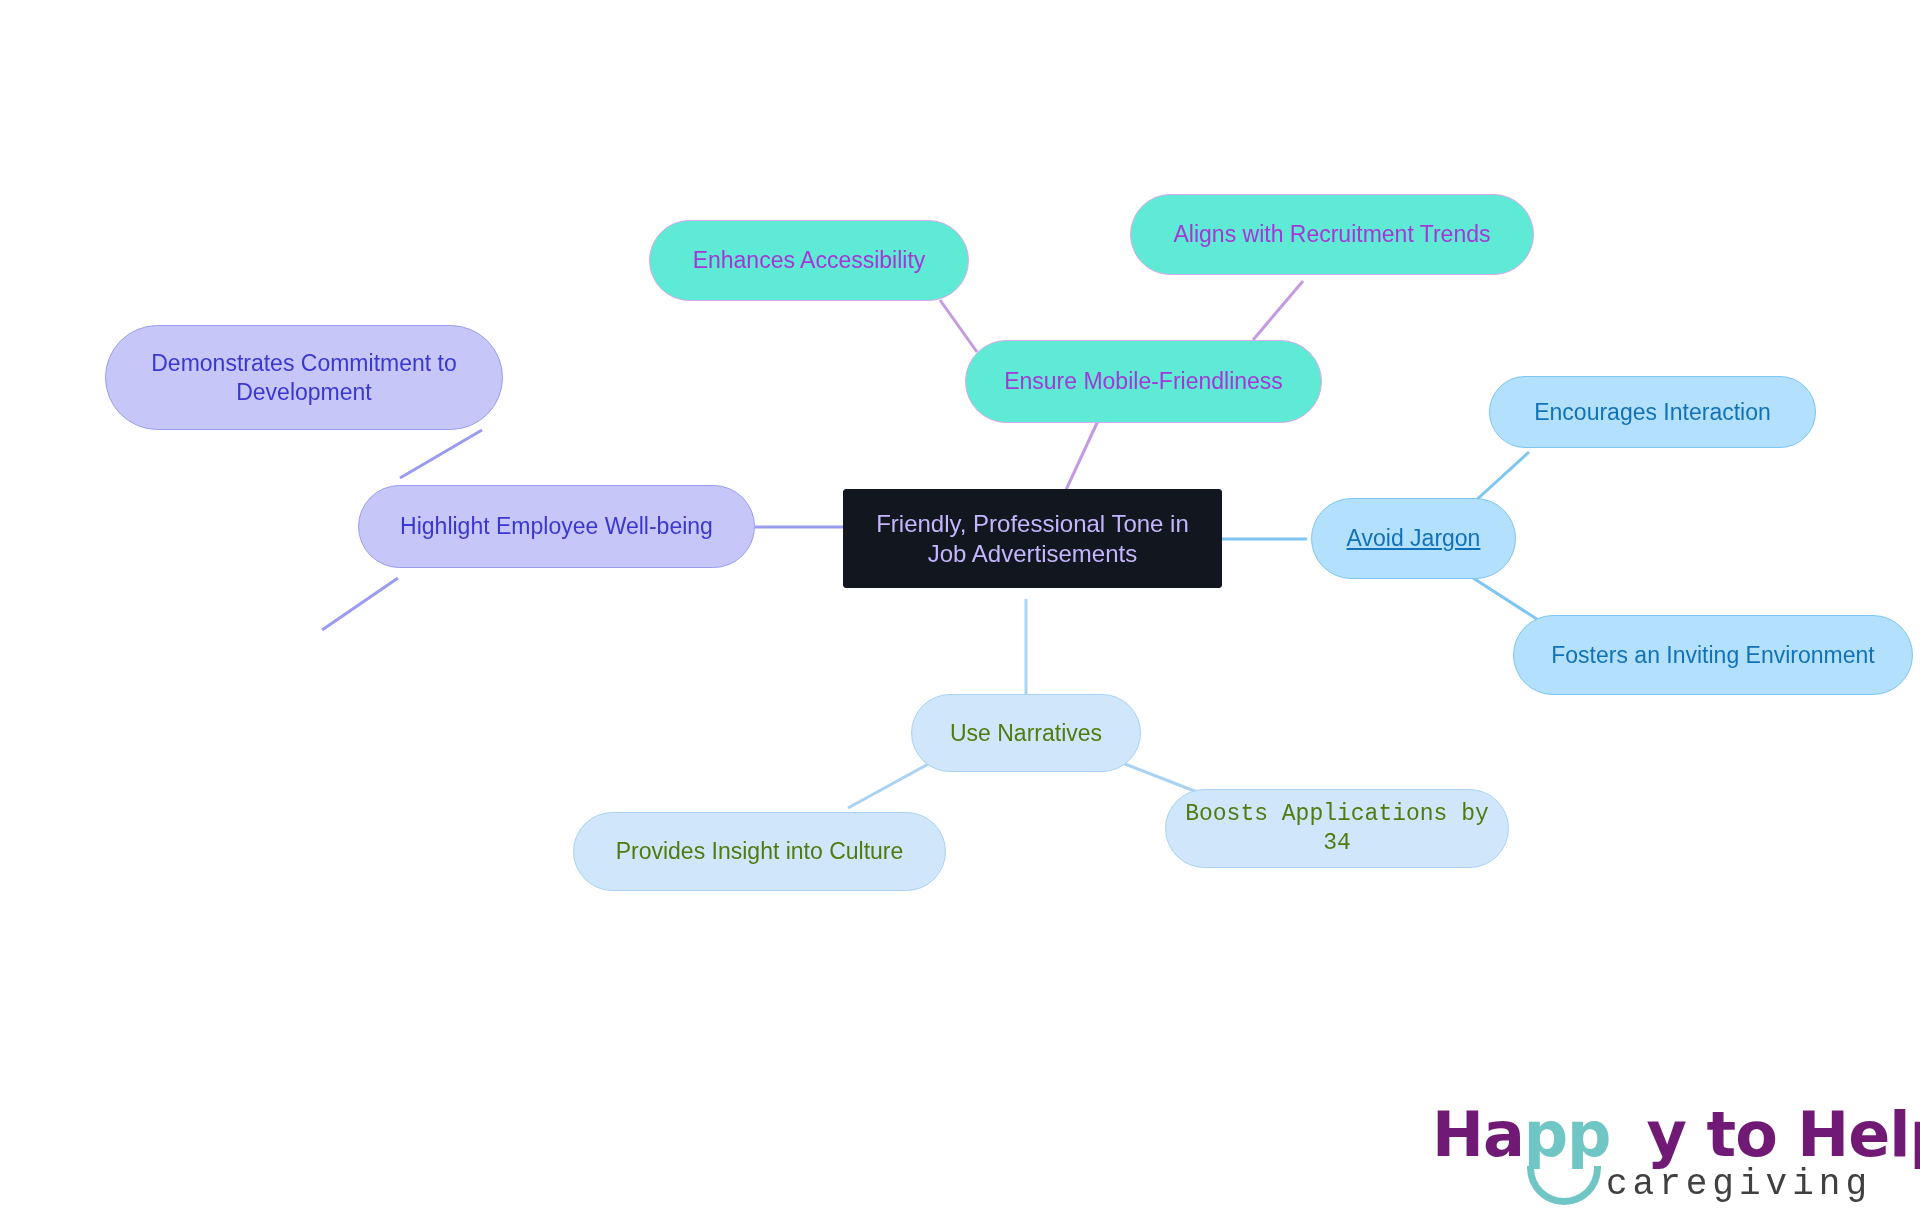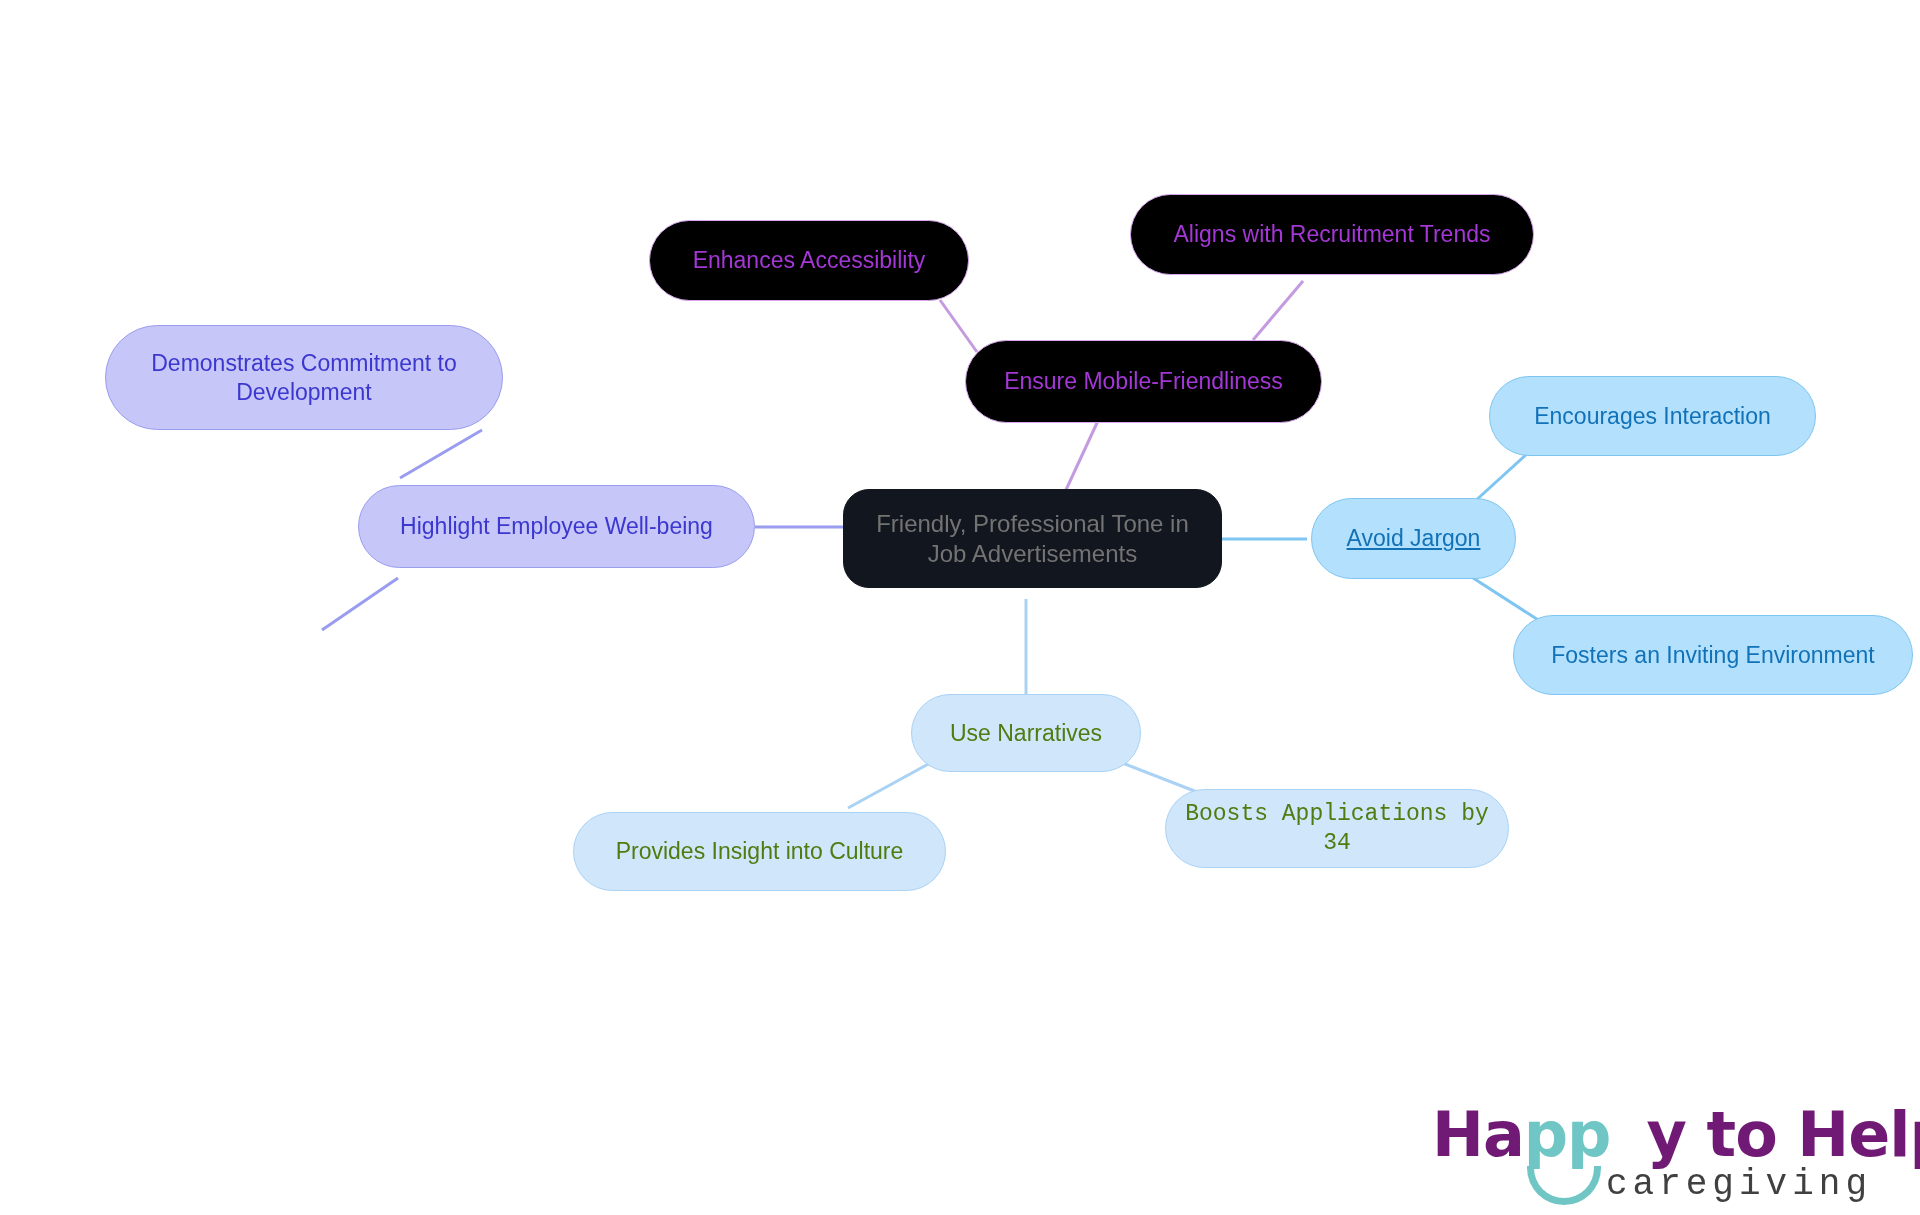--- a/index.html
+++ b/index.html
@@ -35,33 +35,33 @@
     text-align: center;
     border-radius: 999px;
     border: 1px solid transparent;
     line-height: 1.24;
     white-space: pre-line;
     padding: 6px 18px;
   }
   .node-root {
     background: #12161f;
     border-color: #12161f;
-    color: #737373;
-    border-radius: 26px;
+    color: #c4b5fd;
+    border-radius: 3px;
     font-size: 24px;
     text-align: center;
   }
   .node-purple {
     background: #c6c7f8;
     border-color: #9a9cf0;
     color: #3b37cf;
     font-size: 23px;
   }
   .node-magenta {
-    background: #000000;
+    background: #5eead4;
     border-color: #d9a7ef;
     color: #a437d6;
     font-size: 23px;
   }
   .node-blue {
     background: #b3e0fc;
     border-color: #7ec5f2;
     color: #1272b8;
     font-size: 23px;
   }
@@ -152,21 +152,21 @@
 
 
   <div class="node node-magenta" style="left:965px; top:340px; width:357px; height:83px;">Ensure Mobile-Friendliness</div>
 
   <div class="node node-magenta" style="left:649px; top:220px; width:320px; height:81px;">Enhances Accessibility</div>
 
   <div class="node node-magenta" style="left:1130px; top:194px; width:404px; height:81px;">Aligns with Recruitment Trends</div>
 
   <div class="node node-blue" style="left:1311px; top:498px; width:205px; height:81px;text-decoration:underline;">Avoid Jargon</div>
 
-  <div class="node node-blue" style="left:1489px; top:376px; width:327px; height:80px;">Encourages Interaction</div>
+  <div class="node node-blue" style="left:1489px; top:376px; width:327px; height:72px;">Encourages Interaction</div>
 
   <div class="node node-blue" style="left:1513px; top:615px; width:400px; height:80px;">Fosters an Inviting Environment</div>
 
   <div class="node node-paleblue" style="left:911px; top:694px; width:230px; height:78px;">Use Narratives</div>
 
   <div class="node node-paleblue" style="left:573px; top:812px; width:373px; height:79px;">Provides Insight into Culture</div>
 
   <div class="node node-paleblue" style="left:1165px; top:789px; width:344px; height:79px;font-family:Liberation Mono, monospace;">Boosts Applications by 34</div>
 
   <div id="logo">

